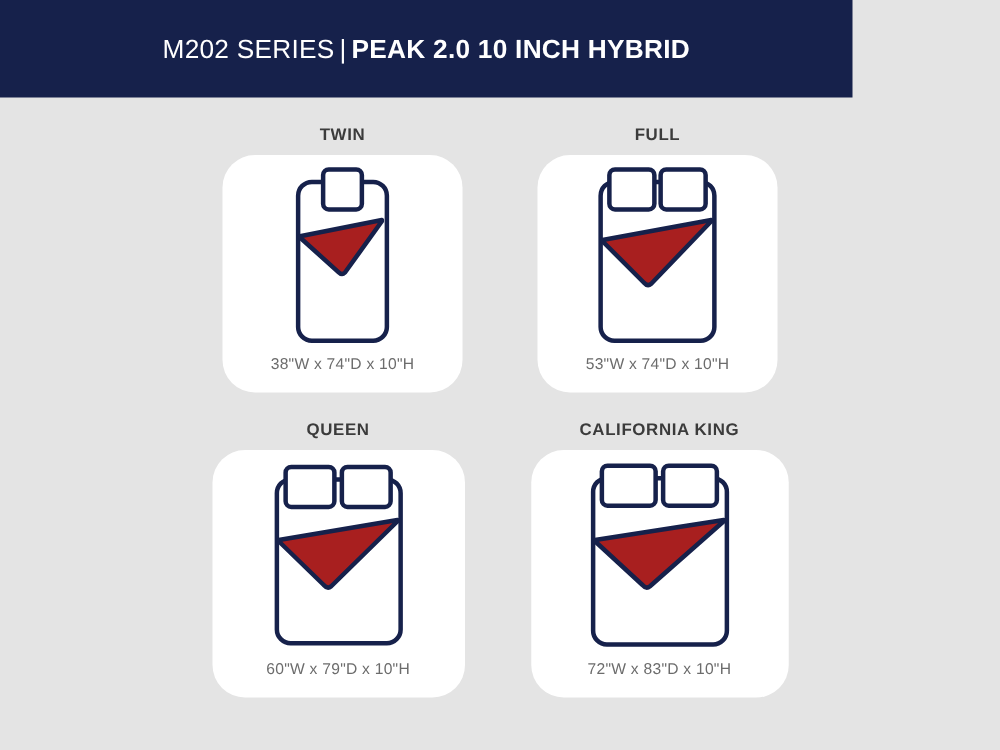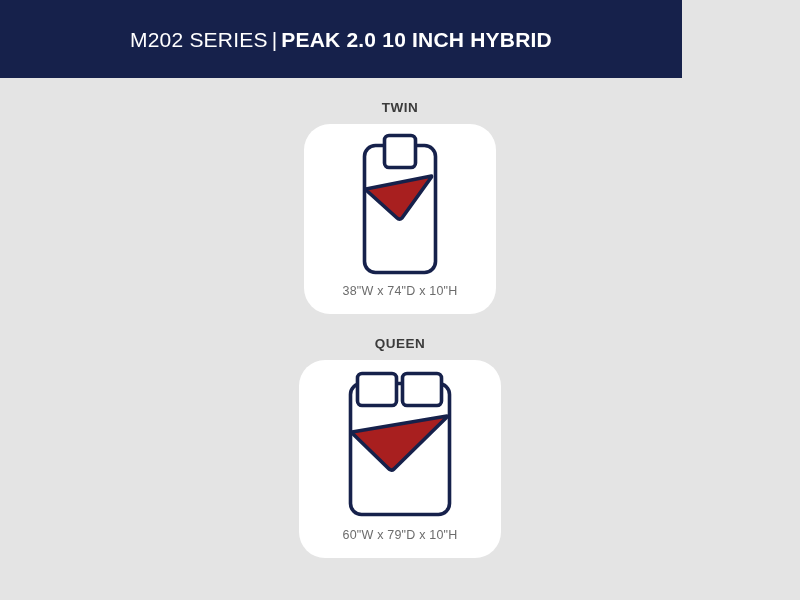--- a/index.html
+++ b/index.html
@@ -139,20 +139,34 @@
           <svg class="bed-svg" width="78" height="144" viewBox="0 0 78 144">
             <rect x="3.5" y="13.5" width="71" height="127" rx="11" ry="11" fill="#ffffff" stroke="#16214b" stroke-width="3.6"></rect>
             <path d="M5 57 L70.5 44 L70.5 45 L41 86 Q38.5 88.5 35.5 85.5 L5 58 Z" fill="#a81f1f" stroke="#16214b" stroke-width="3.6" stroke-linejoin="round"></path>
             <rect x="23.5" y="3.5" width="31" height="32" rx="4.5" ry="4.5" fill="#ffffff" stroke="#16214b" stroke-width="3.6"></rect>
           </svg>
         </div>
         <div class="dims">38"W x 74"D x 10"H</div>
       </div>
     </div>
 
+    <div class="size-cell">
+      <div class="size-label">FULL</div>
+      <div class="size-card card-full">
+        <div class="bed-holder">
+          <svg class="bed-svg" width="98" height="144" viewBox="0 0 98 144">
+            <rect x="3.5" y="13.5" width="91" height="127" rx="11" ry="11" fill="#ffffff" stroke="#16214b" stroke-width="3.6"></rect>
+            <path d="M5 60 L92 44 L92 45 L44 95 Q41 97.5 38 94 L5 61 Z" fill="#a81f1f" stroke="#16214b" stroke-width="3.6" stroke-linejoin="round"></path>
+            <rect x="10.5" y="3.5" width="36" height="32" rx="4.5" ry="4.5" fill="#ffffff" stroke="#16214b" stroke-width="3.6"></rect>
+            <rect x="51.5" y="3.5" width="36" height="32" rx="4.5" ry="4.5" fill="#ffffff" stroke="#16214b" stroke-width="3.6"></rect>
+          </svg>
+        </div>
+        <div class="dims">53"W x 74"D x 10"H</div>
+      </div>
+    </div>
 
   </div>
 
   <div class="row row-bottom">
 
     <div class="size-cell">
       <div class="size-label">QUEEN</div>
       <div class="size-card card-queen">
         <div class="bed-holder">
           <svg class="bed-svg" width="106" height="148" viewBox="0 0 106 148">
@@ -160,15 +174,29 @@
             <path d="M5 62 L100 46 L100 47 L47 99 Q44 101.5 41 98 L5 63 Z" fill="#a81f1f" stroke="#16214b" stroke-width="3.6" stroke-linejoin="round"></path>
             <rect x="10.5" y="3.5" width="39" height="32" rx="4.5" ry="4.5" fill="#ffffff" stroke="#16214b" stroke-width="3.6"></rect>
             <rect x="55.5" y="3.5" width="39" height="32" rx="4.5" ry="4.5" fill="#ffffff" stroke="#16214b" stroke-width="3.6"></rect>
           </svg>
         </div>
         <div class="dims">60"W x 79"D x 10"H</div>
       </div>
     </div>
 
 
+    <div class="size-cell">
+      <div class="size-label">CALIFORNIA KING</div>
+      <div class="size-card card-calking">
+        <div class="bed-holder">
+          <svg class="bed-svg" width="114" height="150" viewBox="0 0 114 150">
+            <rect x="3.5" y="13.5" width="107" height="133" rx="11" ry="11" fill="#ffffff" stroke="#16214b" stroke-width="3.6"></rect>
+            <path d="M5 63 L108 47 L108 48 L49 100 Q46 102.5 43 99 L5 64 Z" fill="#a81f1f" stroke="#16214b" stroke-width="3.6" stroke-linejoin="round"></path>
+            <rect x="10.5" y="3.5" width="43" height="32" rx="4.5" ry="4.5" fill="#ffffff" stroke="#16214b" stroke-width="3.6"></rect>
+            <rect x="59.5" y="3.5" width="43" height="32" rx="4.5" ry="4.5" fill="#ffffff" stroke="#16214b" stroke-width="3.6"></rect>
+          </svg>
+        </div>
+        <div class="dims">72"W x 83"D x 10"H</div>
+      </div>
+    </div>
 
   </div>
 </div>
 
 </body></html>

